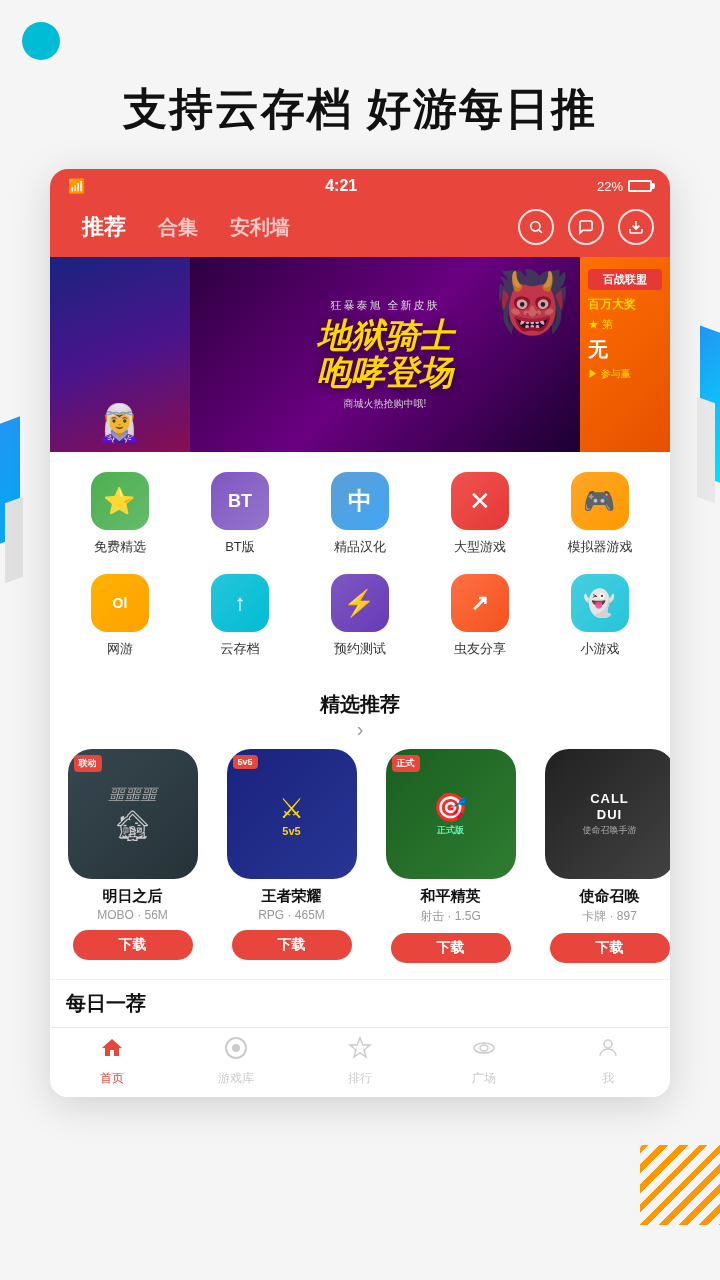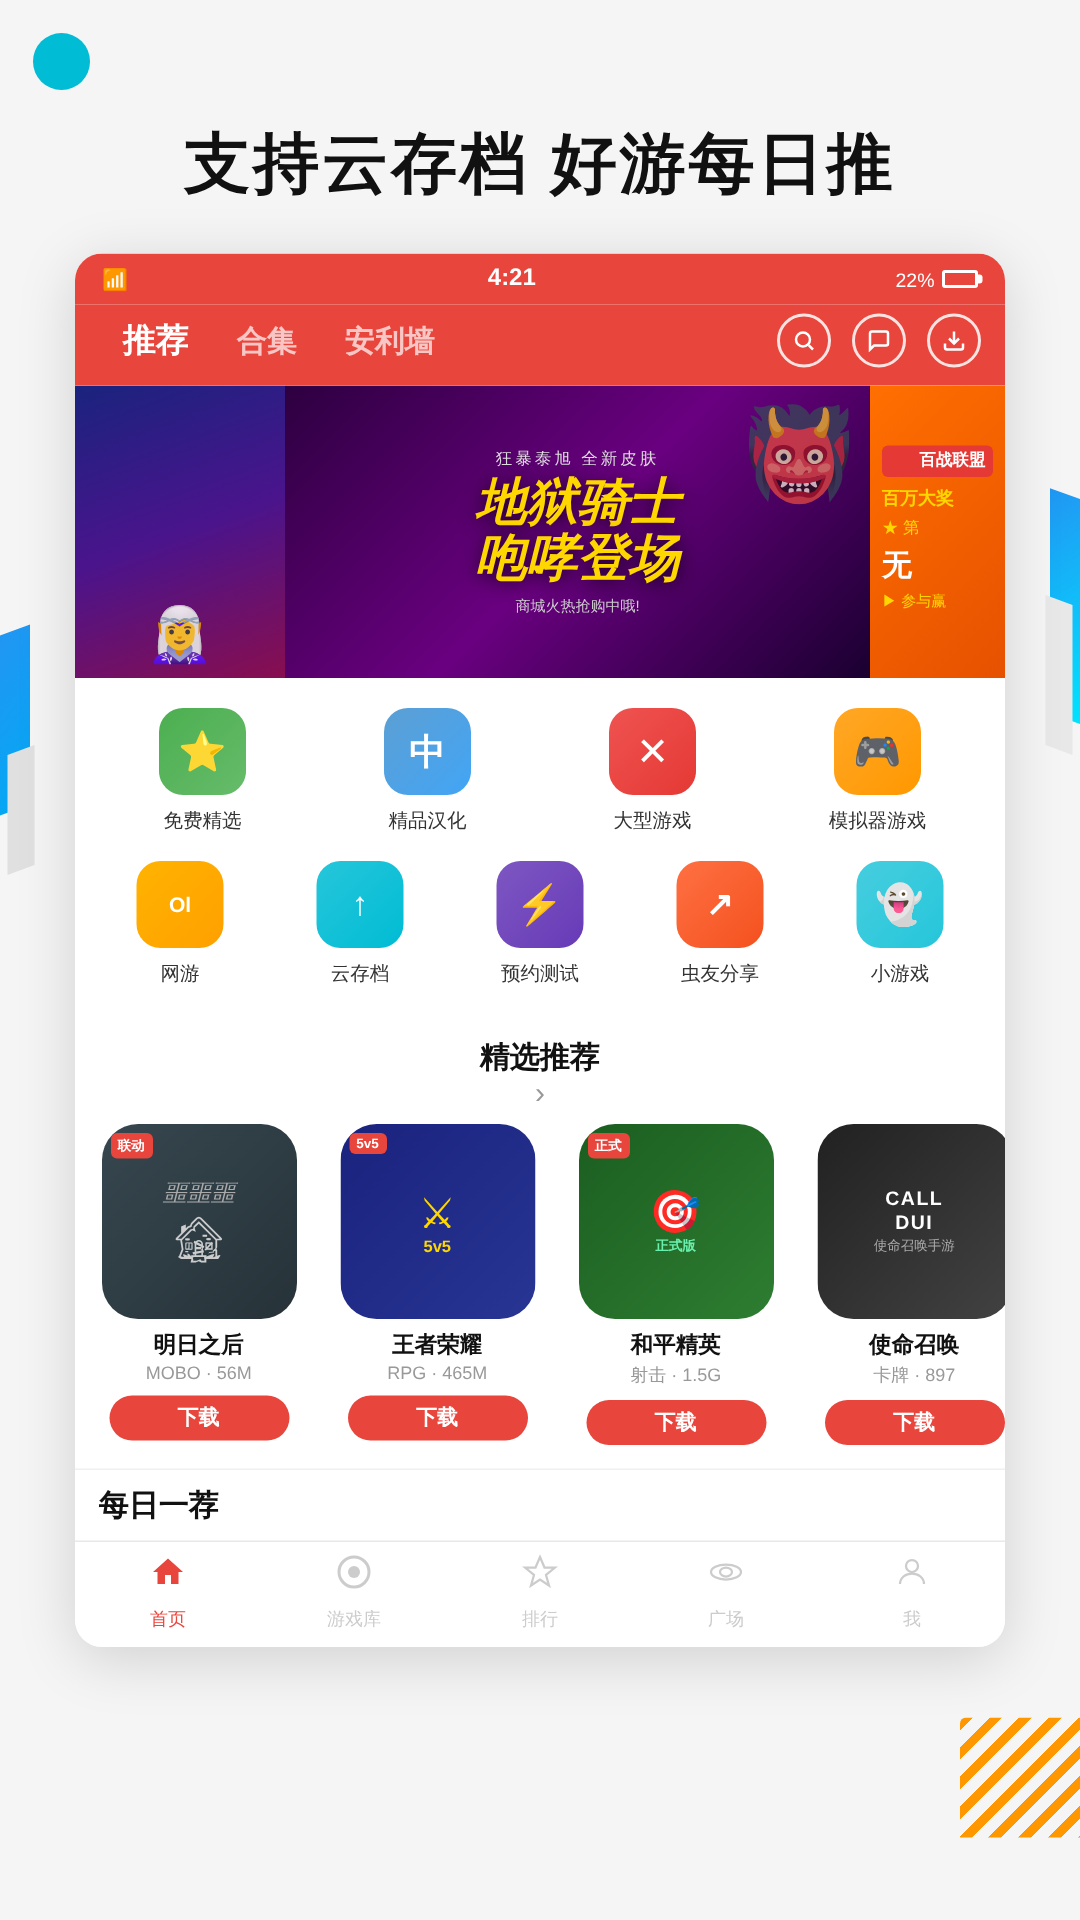--- a/index.html
+++ b/index.html
@@ -511,34 +511,38 @@
         <div style="font-size:11px;color:#ddd;letter-spacing:2px;margin-bottom:4px;">狂暴泰旭 全新皮肤</div>
         <div style="font-size:34px;font-weight:900;color:#ffd700;text-shadow:0 2px 12px rgba(0,0,0,0.7);line-height:1.1;font-style:italic;">地狱骑士<br>咆哮登场</div>
         <div style="font-size:10px;color:#ccc;margin-top:6px;">商城火热抢购中哦!</div>
 
         <div style="position:absolute;right:10px;top:10px;font-size:60px;opacity:0.7;">👹</div>
       </div>
     </div>
 
     <div class="banner-right">
       <div class="banner-right-content">
-        <div style="background:#e53935;color:white;font-size:11px;font-weight:700;padding:3px 5px;border-radius:4px;text-align:right;margin-bottom:6px;margin-top:28px;">百战联盟</div>
+        <div style="background:#e53935;color:white;font-size:11px;font-weight:700;padding:3px 5px;border-radius:4px;text-align:center;margin-bottom:6px;">百战联盟</div>
         <div style="color:#ffd700;font-size:12px;font-weight:700;margin-bottom:4px;">百万大奖</div>
         <div style="color:#ffd700;font-size:11px;margin-bottom:2px;">★ 第</div>
         <div style="color:white;font-size:20px;font-weight:900;margin-bottom:4px;">无</div>
         <div style="color:#ffd700;font-size:10px;">▶ 参与赢</div>
       </div>
     </div>
   </div>
 
   <div class="categories">
     <div class="cat-row">
       <div class="cat-item">
         <div class="cat-icon cat-green">⭐</div>
         <span class="cat-label">免费精选</span>
+      </div>
+      <div class="cat-item">
+        <div class="cat-icon cat-purple" style="font-size:18px;font-weight:700;">BT</div>
+        <span class="cat-label">BT版</span>
       </div>
       <div class="cat-item">
         <div class="cat-icon cat-blue-light" style="font-size:24px;font-weight:700;">中</div>
         <span class="cat-label">精品汉化</span>
       </div>
       <div class="cat-item">
         <div class="cat-icon cat-red">✕</div>
         <span class="cat-label">大型游戏</span>
       </div>
       <div class="cat-item">

